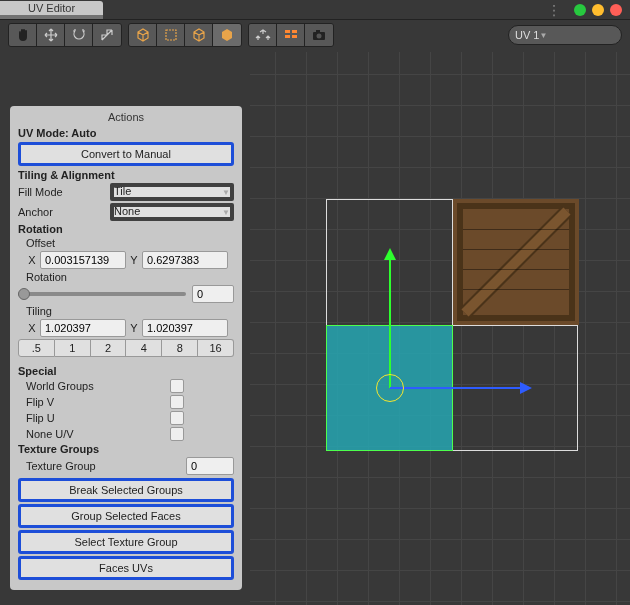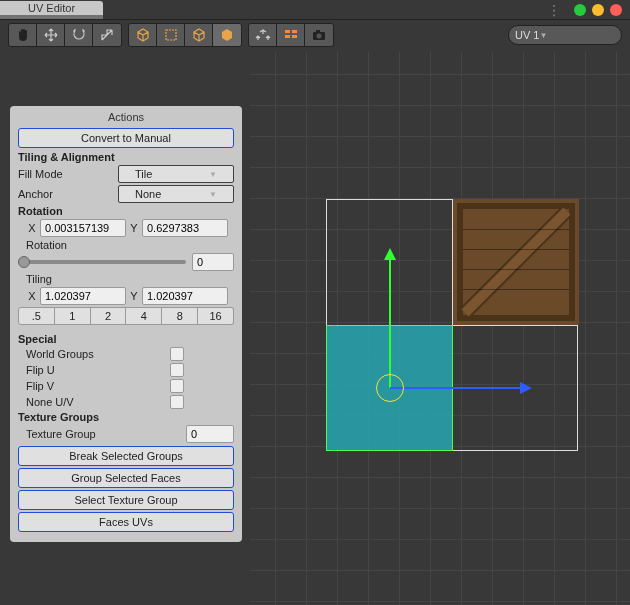--- a/index.html
+++ b/index.html
@@ -23,24 +23,24 @@
   .tool-btn svg { width: 16px; height: 16px; }
   .tool-btn.orange-btn { background: #585858; }
   
   .uv-dropdown { width: 114px; height: 20px; background: #585858; border: 1px solid #222; border-radius: 10px; color: #ddd; font-size: 11px; padding: 0 6px; display: flex; align-items: center; cursor: pointer; }
   .dropdown-arrow { font-size: 8px; color: #aaa; }
   
   .panel { position: absolute; left: 10px; top: 58px; width: 232px; background: #c8c8c8; border-radius: 4px; padding: 2px 0 8px 0; font-size: 11px; color: #222; margin-top: 48px; }
   .panel-title { text-align: center; font-size: 11px; padding: 3px 0; color: #333; }
   .panel-row { padding: 1px 8px; }
   .bold { font-weight: bold; }
-  .btn-full { display: block; width: calc(100% - 16px); margin: 2px auto; background: #e0e0e0; border: 1px solid #1d4ed8; border-radius: 3px; padding: 3px 0; text-align: center; font-size: 11px; cursor: pointer; }
-  .field-row { display: flex; align-items: center; padding: 1px 8px; gap: 20px; }
+  .btn-full { display: block; width: calc(100% - 16px); margin: 2px auto; background: #e0e0e0; border: 3px solid #1d4ed8; border-radius: 3px; padding: 3px 0; text-align: center; font-size: 11px; cursor: pointer; }
+  .field-row { display: flex; align-items: center; padding: 1px 8px; gap: 12px; }
   .field-label { width: 80px; font-size: 11px; }
-  .select-field { flex: 1; background: #e0e0e0; border: 1px solid #404040; border-radius: 2px; height: 18px; font-size: 11px; padding: 0 16px; display: flex; align-items: center; justify-content: space-between; cursor: pointer; }
+  .select-field { flex: 1; background: #e0e0e0; border: 4px solid #404040; border-radius: 2px; height: 18px; font-size: 11px; padding: 0 0; display: flex; align-items: flex-end; justify-content: space-between; cursor: pointer; }
   .xy-row { display: flex; align-items: center; padding: 1px 8px; gap: 2px; }
   .xy-label { width: 12px; text-align: center; font-size: 11px; }
   .xy-input { width: 86px; background: #efefef; border: 1px solid #999; border-radius: 2px; height: 18px; font-size: 11px; padding: 0 4px; }
   .sub-label { padding: 1px 8px 1px 16px; font-size: 11px; }
   .slider-row { display: flex; align-items: center; padding: 1px 8px; gap: 6px; }
   .slider-track { flex: 1; height: 4px; background: #8a8a8a; border-radius: 2px; position: relative; }
   .slider-thumb { position: absolute; left: 0; top: -4px; width: 12px; height: 12px; background: #999; border-radius: 50%; border: 1px solid #666; }
   .slider-val { width: 42px; background: #efefef; border: 1px solid #999; border-radius: 2px; height: 18px; font-size: 11px; padding: 0 4px; text-align: left; }
   .preset-row { display: flex; padding: 1px 8px; gap: 0; }
   .preset-btn { flex: 1; background: #e0e0e0; border: 1px solid #999; height: 18px; font-size: 11px; text-align: center; display: flex; align-items: center; justify-content: center; cursor: pointer; }
@@ -158,39 +158,41 @@
     </div>
   </div>
   <div class="uv-dropdown">
     <span>UV 1</span>
     <span class="dropdown-arrow">▼</span>
   </div>
 </div>
 
 <div class="panel">
   <div class="panel-title">Actions</div>
+  <div class="panel-row bold">UV Mode: Auto</div>
   <div class="btn-full">Convert to Manual</div>
 
   <div class="panel-row bold">Tiling &amp; Alignment</div>
   <div class="field-row">
     <div class="field-label">Fill Mode</div>
     <div class="select-field">
       <span>Tile</span>
       <span class="dropdown-arrow">▼</span>
     </div>
   </div>
   <div class="field-row">
     <div class="field-label">Anchor</div>
     <div class="select-field">
       <span>None</span>
       <span class="dropdown-arrow">▼</span>
     </div>
   </div>
 
   <div class="panel-row bold">Rotation</div>
+  <div class="sub-label">Offset</div>
   <div class="xy-row">
     <span class="xy-label" style="margin-left:8px">X</span>
     <input class="xy-input" value="0.003157139" style="">
     <span class="xy-label">Y</span>
     <input class="xy-input" value="0.6297383" style="">
   </div>
   <div class="sub-label">Rotation</div>
   <div class="slider-row">
     <div class="slider-track">
         <div class="slider-thumb"></div>
@@ -212,25 +214,25 @@
     <div class="preset-btn">8</div>
     <div class="preset-btn">16</div>
   </div>
 
   <div class="panel-row bold" style="margin-top:6px">Special</div>
   <div class="check-row">
     <span>World Groups</span>
     <div class="checkbox"></div>
   </div>
   <div class="check-row">
+    <span>Flip V</span>
+    <div class="checkbox"></div>
+  </div>
+  <div class="check-row">
     <span>Flip U</span>
-    <div class="checkbox"></div>
-  </div>
-  <div class="check-row">
-    <span>Flip V</span>
     <div class="checkbox"></div>
   </div>
   <div class="check-row">
     <span>None U/V</span>
     <div class="checkbox"></div>
   </div>
 
   <div class="panel-row bold">Texture Groups</div>
   <div class="check-row" style="padding-left:16px">
     <span>Texture Group</span>

